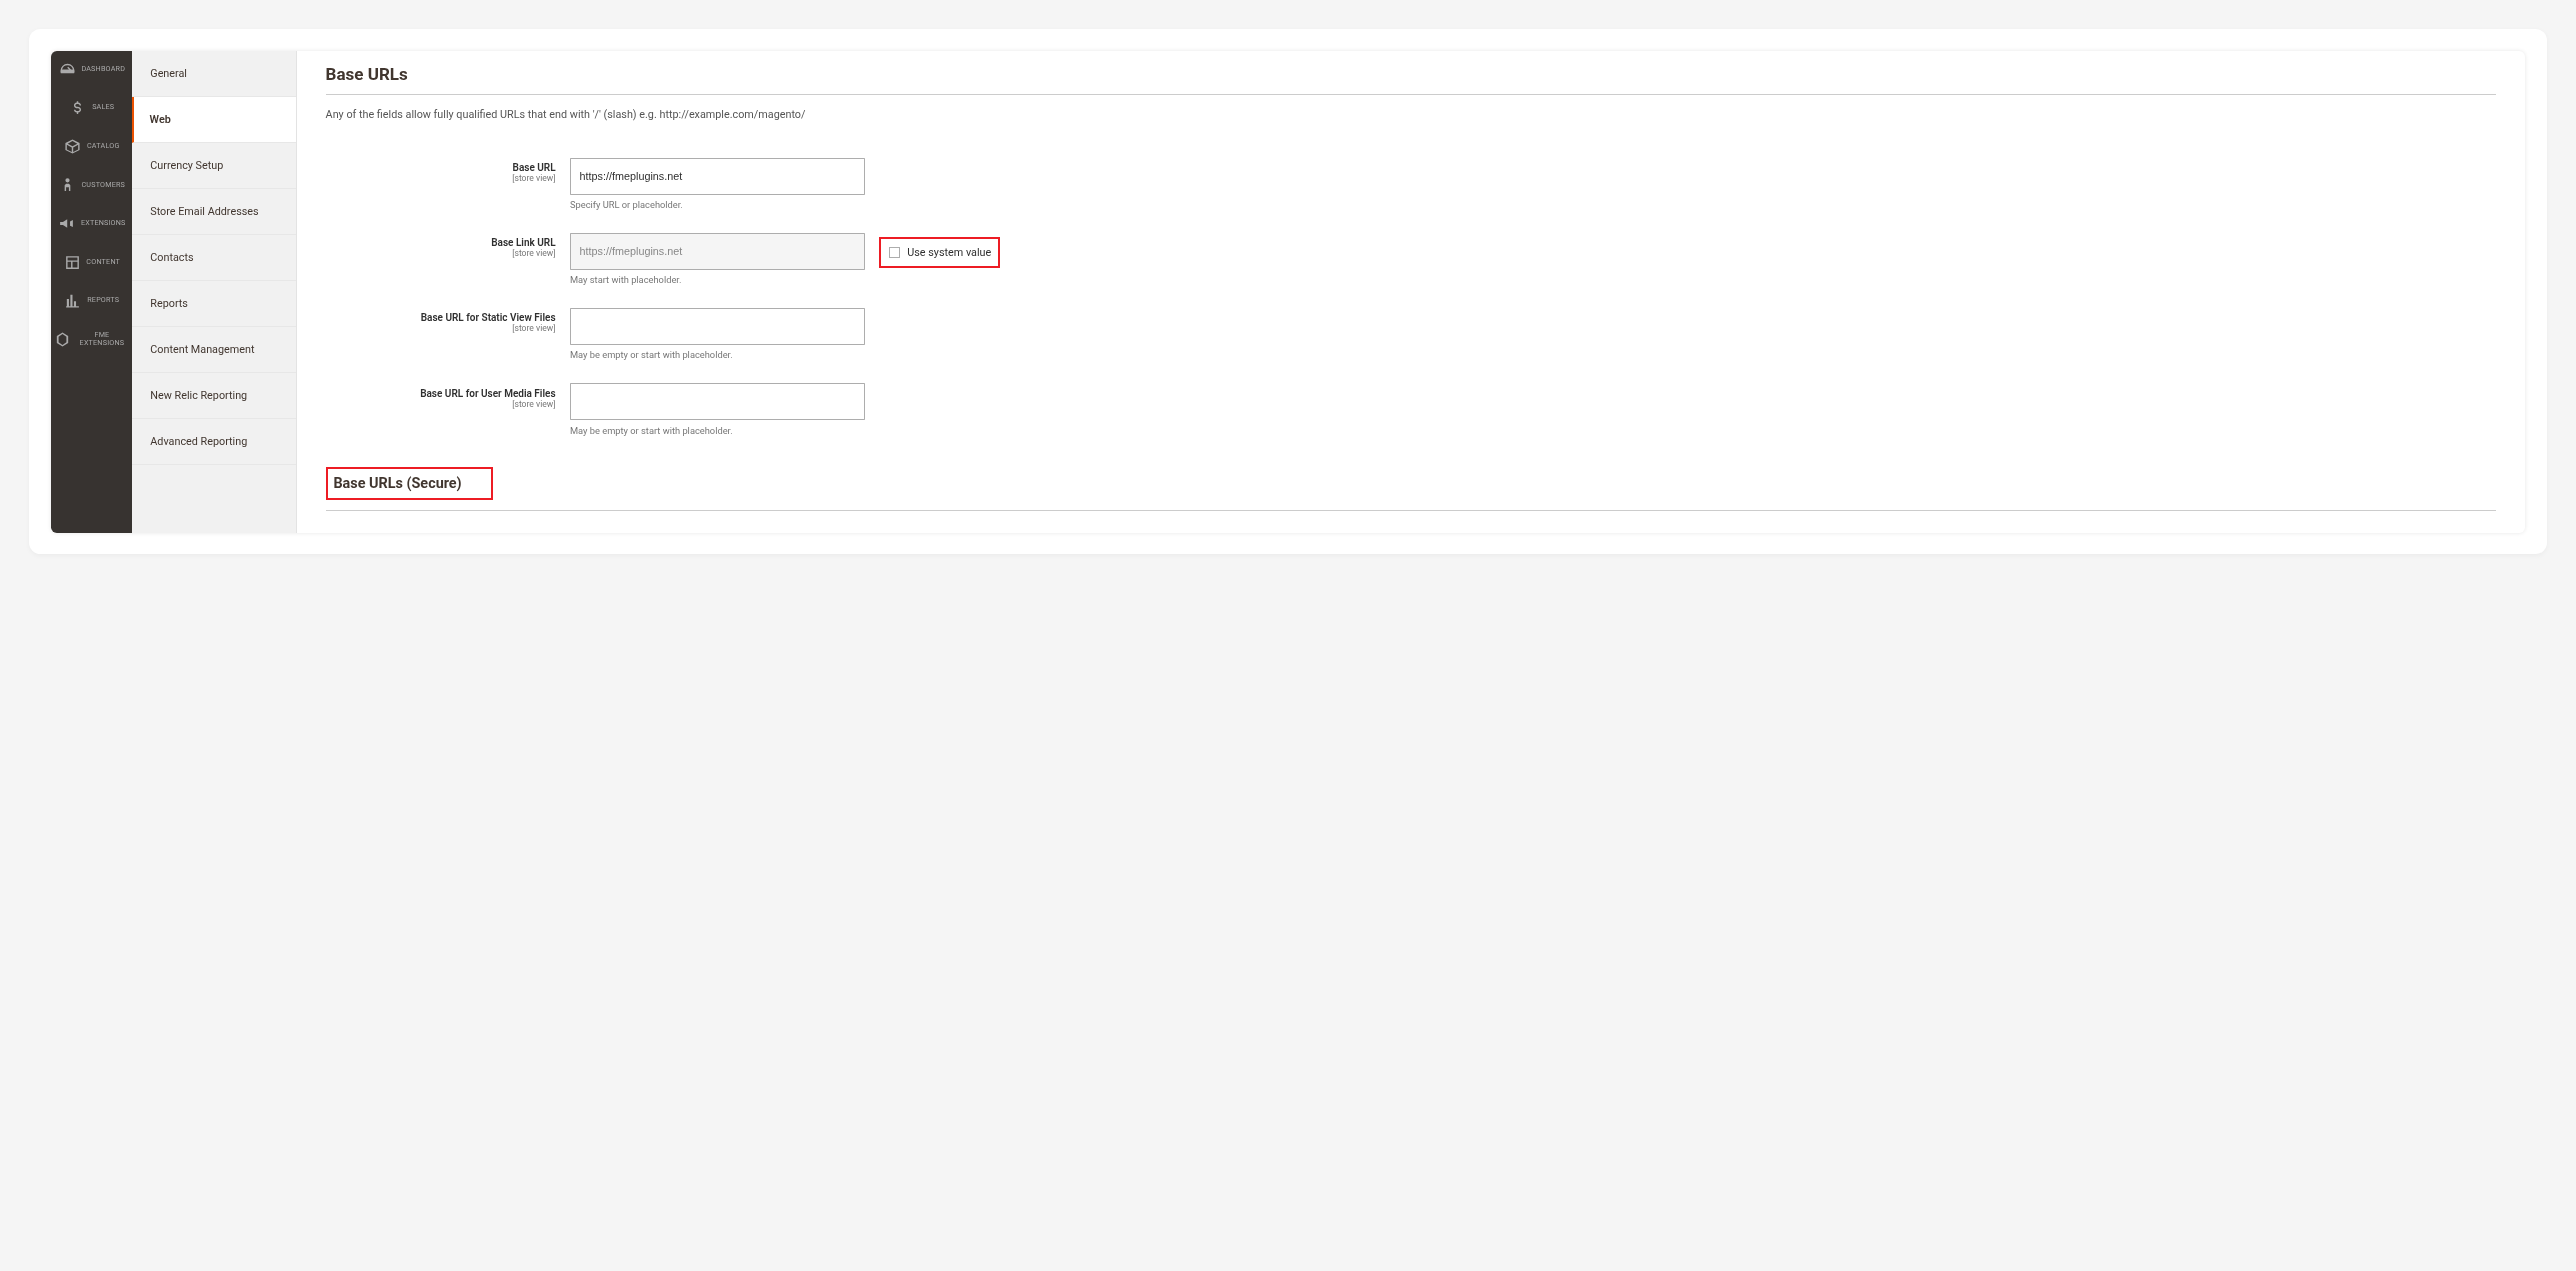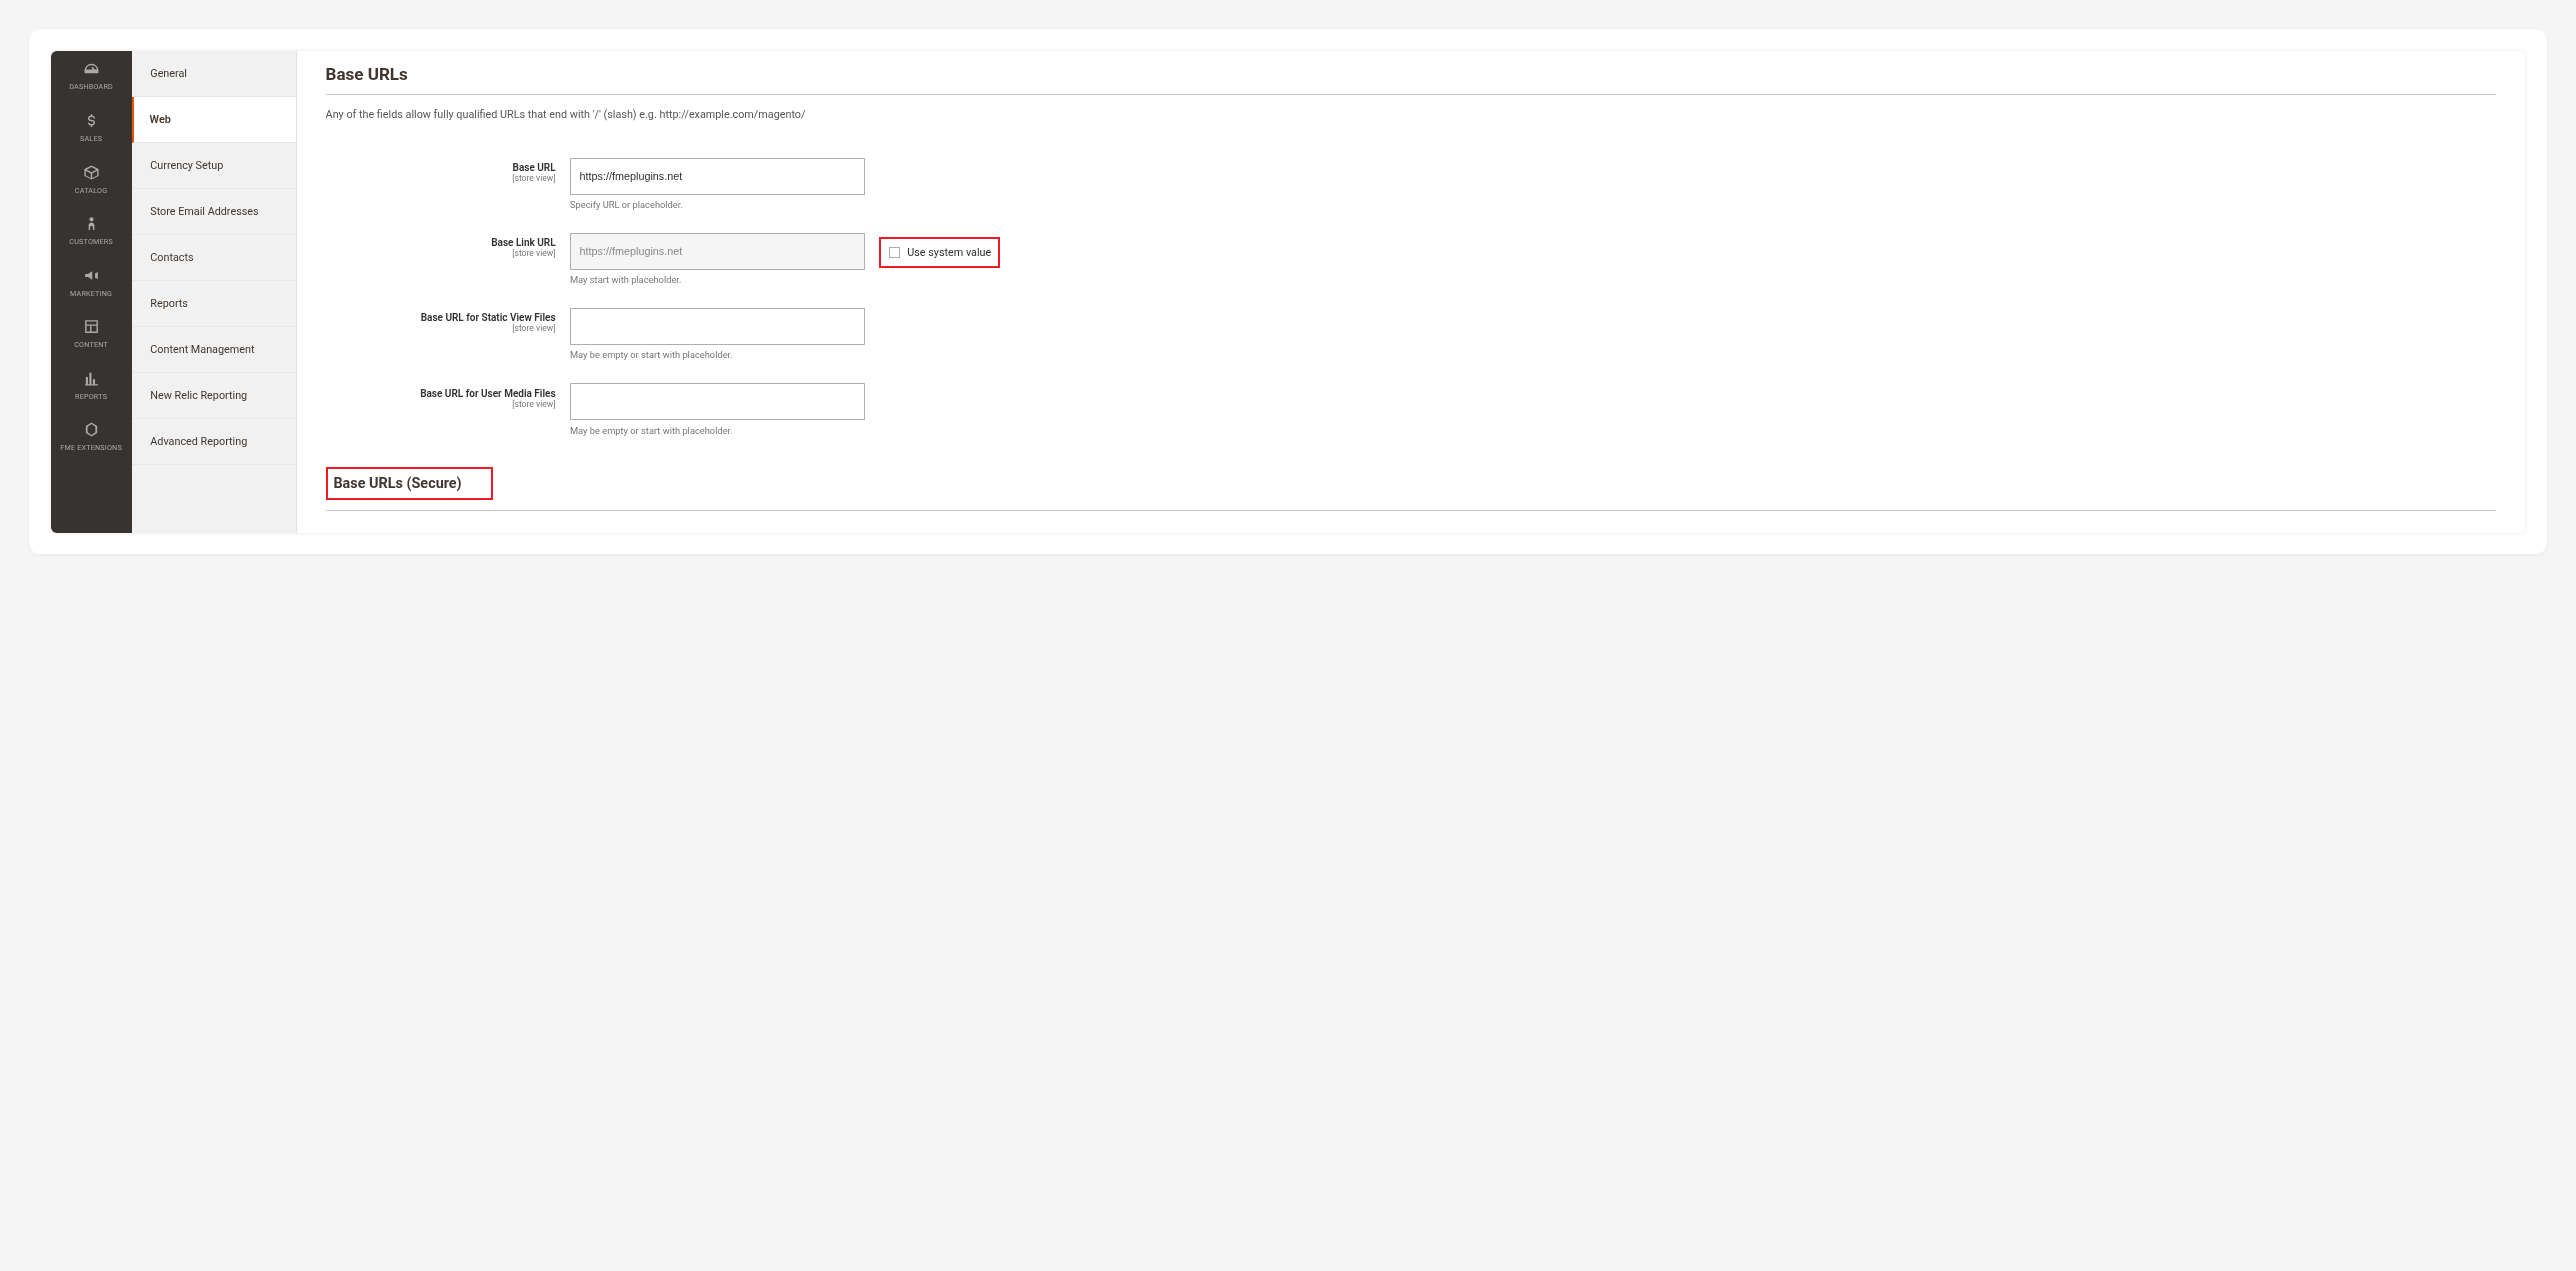--- a/index.html
+++ b/index.html
@@ -27,21 +27,21 @@
     
     .main-nav {
       width: 81px;
       background: #373330;
       display: flex;
       flex-direction: column;
       flex-shrink: 0;
     }
     .nav-item {
       display: flex;
-      flex-direction: column;
+      flex-direction: row;
       align-items: center;
       justify-content: center;
       color: #aaa;
       padding: 8.6px 2.9px 10px;
       cursor: pointer;
       gap: 4.3px;
     }
     .nav-item .nav-label {
       font-size: 7.2px;
       letter-spacing: 0.2px;
@@ -226,21 +226,21 @@
         </span>
         <span class="nav-label">CUSTOMERS</span>
       </div>
 
       <div class="nav-item">
         <span class="nav-icon">
           <svg viewBox="0 0 24 24">
               <path d="M3 10v4h4l6 4V6l-6 4zm14-1v6l4 2V7z"></path>
             </svg>
         </span>
-        <span class="nav-label">MARKETING</span>
+        <span class="nav-label">EXTENSIONS</span>
       </div>
 
       <div class="nav-item">
         <span class="nav-icon">
           <svg viewBox="0 0 24 24">
               <path d="M3 3h18v18H3zm2 2v4h14V5zm0 6v8h5v-8zm7 0v8h7v-8z"></path>
             </svg>
         </span>
         <span class="nav-label">CONTENT</span>
       </div>

